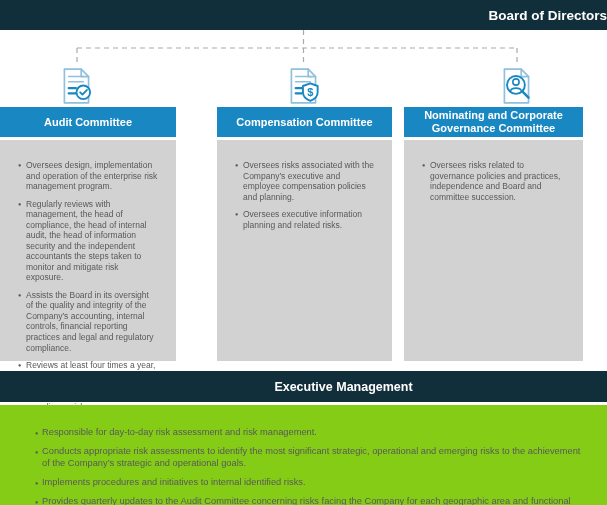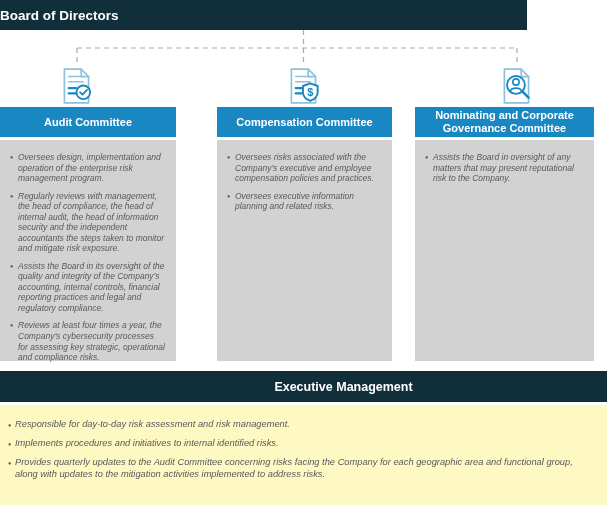--- a/index.html
+++ b/index.html
@@ -1,56 +1,56 @@
 <!DOCTYPE html>
 <html><head>
 <meta charset="utf-8">
 <style>
   html,body{margin:0;padding:0;background:#ffffff;}
   .canvas{
     position:relative;width:607px;height:505px;background:#ffffff;overflow:hidden;
     font-family:"Liberation Sans", sans-serif;
   }
   .board-bar{
-    position:absolute;left:0;top:0;width:527px;height:30px;background:#112e3b;
-    display:flex;align-items:center;justify-content:flex-start;
+    position:absolute;left:0;top:0;width:607px;height:30px;background:#112e3b;
+    display:flex;align-items:center;justify-content:flex-end;
   }
   .board-bar span{color:#ffffff;font-size:13.5px;font-weight:bold;}
   .connectors{position:absolute;left:0;top:28px;width:607px;height:80px;}
   .cicon{position:absolute;top:65px;width:44px;height:42px;}
   .icon-0{left:55px;}
   .icon-1{left:282px;}
   .icon-2{left:495px;}
   .committee{position:absolute;top:107px;}
   .col-0{left:0;width:176px;}
   .col-1{left:217px;width:175px;border-radius:6px;}
-  .col-2{left:415px;width:179px;}
+  .col-2{left:404px;width:179px;}
   .committee-header{
     margin:0;height:30px;background:#1987c1;color:#ffffff;
     font-size:11px;font-weight:bold;line-height:1.15;text-align:center;
     display:flex;align-items:center;justify-content:center;padding:0 4px;box-sizing:border-box;
   }
   .committee-body{
     position:absolute;top:33px;left:0;right:0;height:221px;background:#d2d2d2;
     box-sizing:border-box;padding:8px 6px 6px 6px;
   }
-  ul.bullets{margin:4px;padding:0;list-style:none;color:#58595b;font-style:italic;}
+  ul.bullets{margin:12px;padding:0;list-style:none;color:#58595b;}
   .committee-body ul.bullets{font-size:8.5px;line-height:1.24;}
   ul.bullets li{position:relative;padding-left:8px;margin:0 0 7px 0;}
   ul.bullets li::before{
     content:"\25CF";position:absolute;left:0;top:2px;font-size:5.5px;color:#58595b;
   }
   .exec-bar{
     position:absolute;left:0;top:371px;width:607px;height:31px;background:#112e3b;
     display:flex;align-items:center;justify-content:center;padding-left:40px;
   }
   .exec-bar span{color:#ffffff;font-size:12.5px;font-weight:bold;}
   .exec-body{
-    position:absolute;left:0;top:405px;width:607px;height:100px;background:#fef9c3;
-    box-sizing:border-box;padding:10px 10px 6px 4px;
+    position:absolute;left:0;top:405px;width:607px;height:100px;background:#84cc16;
+    box-sizing:border-box;padding:10px 10px 6px 23px;
   }
   .exec-body ul.bullets{font-size:9.3px;line-height:1.25;}
   .exec-body ul.bullets li{margin-bottom:7.5px;padding-left:7px;}
   .exec-body ul.bullets li::before{top:3px;}
 </style>
 </head>
 <body>
 
 <div class="canvas">
 
@@ -120,39 +120,40 @@
           <li>Assists the Board in its oversight of the quality and integrity of the Company’s accounting, internal controls, financial reporting practices and legal and regulatory compliance.</li>
           <li>Reviews at least four times a year, the Company’s cybersecurity processes for assessing key strategic, operational and compliance risks.</li>
         </ul>
     </div>
   </section>
 
   <section class="committee col-1">
     <h2 class="committee-header">Compensation Committee</h2>
     <div class="committee-body">
       <ul class="bullets">
-          <li>Oversees risks associated with the Company’s executive and employee compensation policies and practices.</li>
+          <li>Oversees risks associated with the Company’s executive and employee compensation policies and planning.</li>
           <li>Oversees executive information planning and related risks.</li>
         </ul>
     </div>
   </section>
 
   <section class="committee col-2">
     <h2 class="committee-header">Nominating and Corporate Governance Committee</h2>
     <div class="committee-body">
       <ul class="bullets">
-          <li>Assists the Board in oversight of any matters that may present reputational risk to the Company.</li>
+          <li>Oversees risks related to governance policies and practices, independence and Board and committee succession.</li>
         </ul>
     </div>
   </section>
 
   <header class="exec-bar">
     <span>Executive Management</span>
   </header>
   <div class="exec-body">
     <ul class="bullets">
         <li>Responsible for day-to-day risk assessment and risk management.</li>
+        <li>Conducts appropriate risk assessments to identify the most significant strategic, operational and emerging risks to the achievement of the Company’s strategic and operational goals.</li>
         <li>Implements procedures and initiatives to internal identified risks.</li>
         <li>Provides quarterly updates to the Audit Committee concerning risks facing the Company for each geographic area and functional group, along with updates to the mitigation activities implemented to address risks.</li>
       </ul>
   </div>
 
 </div>
 
 </body></html>

